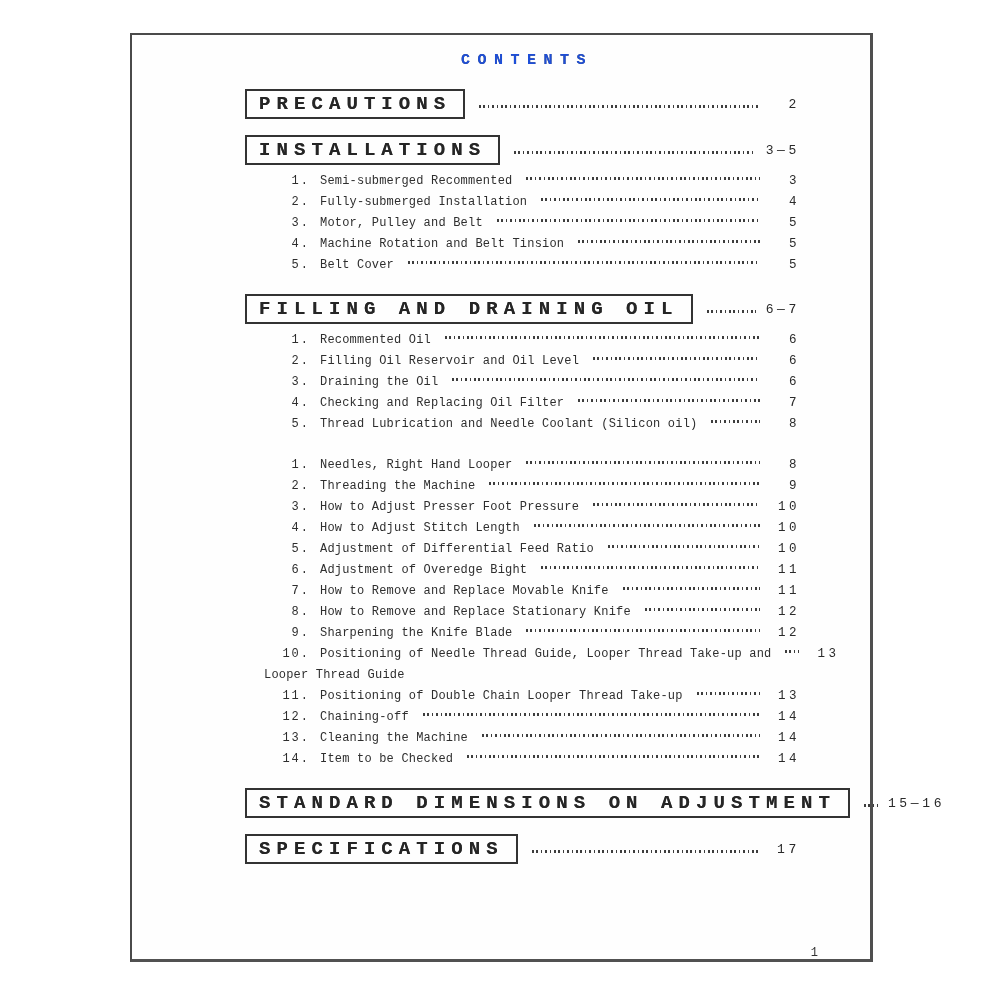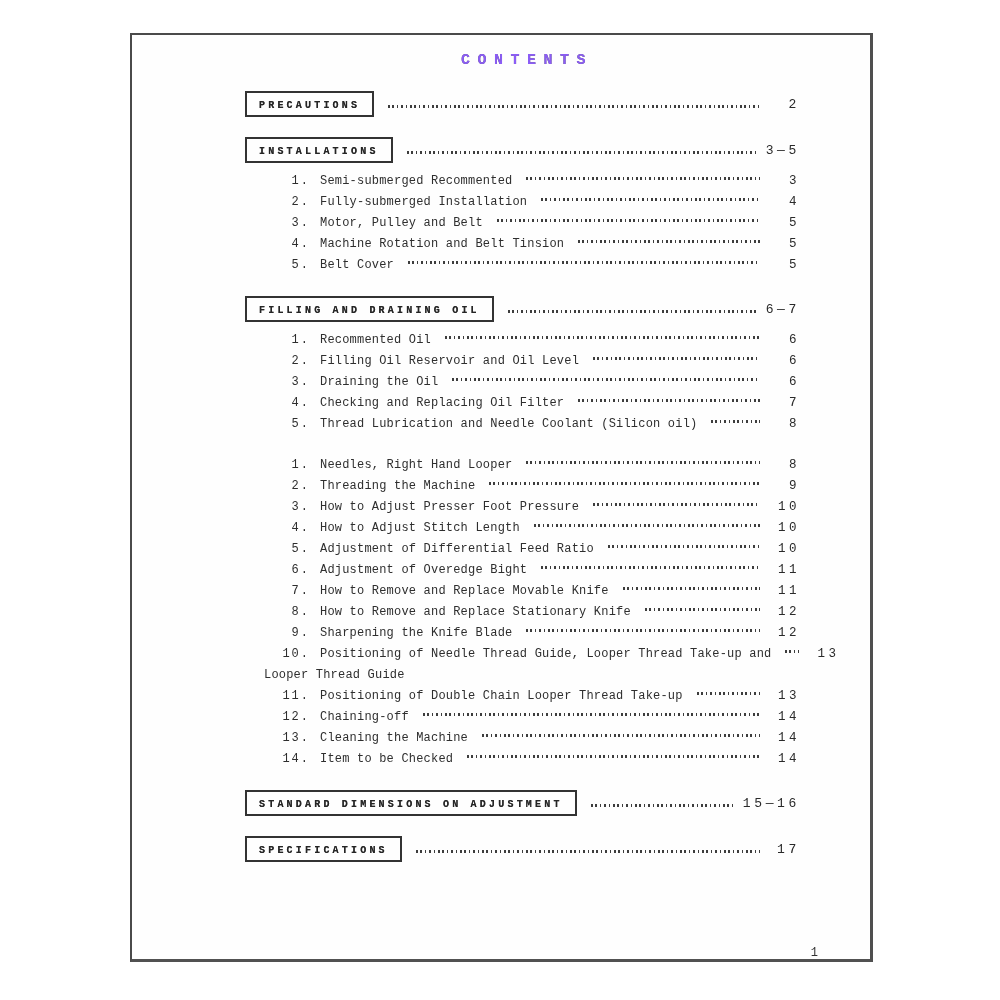--- a/index.html
+++ b/index.html
@@ -26,39 +26,39 @@
   }
   .title {
     margin-top: 16px;
     position: relative;
     left: 26px;
     text-align: center;
     font-size: 15px;
     font-weight: 600;
     letter-spacing: 0.5em;
     line-height: 20px;
-    color: #8b5cf6;
+    color: #1d4ed8;
     text-shadow: 0 0 0.5px #555;
   }
   .sec { margin-top: 20px; }
   .sec-row {
     display: flex;
     align-items: center;
     height: 26px;
     padding: 0 70px 0 113px;
   }
   .sec-box {
     display: inline-block;
     border: 2px solid #333;
     padding: 2px 12px 2px 12px;
     white-space: nowrap;
     flex-shrink: 0;
   }
   .sec-label {
-    font-size: 10px;
+    font-size: 19px;
     font-weight: 600;
     letter-spacing: 0.32em;
     color: #252525;
     text-shadow: 0 0 0.5px #555;
   }
   .leader {
     flex: 1;
     height: 3px;
     margin: 0 10px 0 14px;
     align-self: center;

